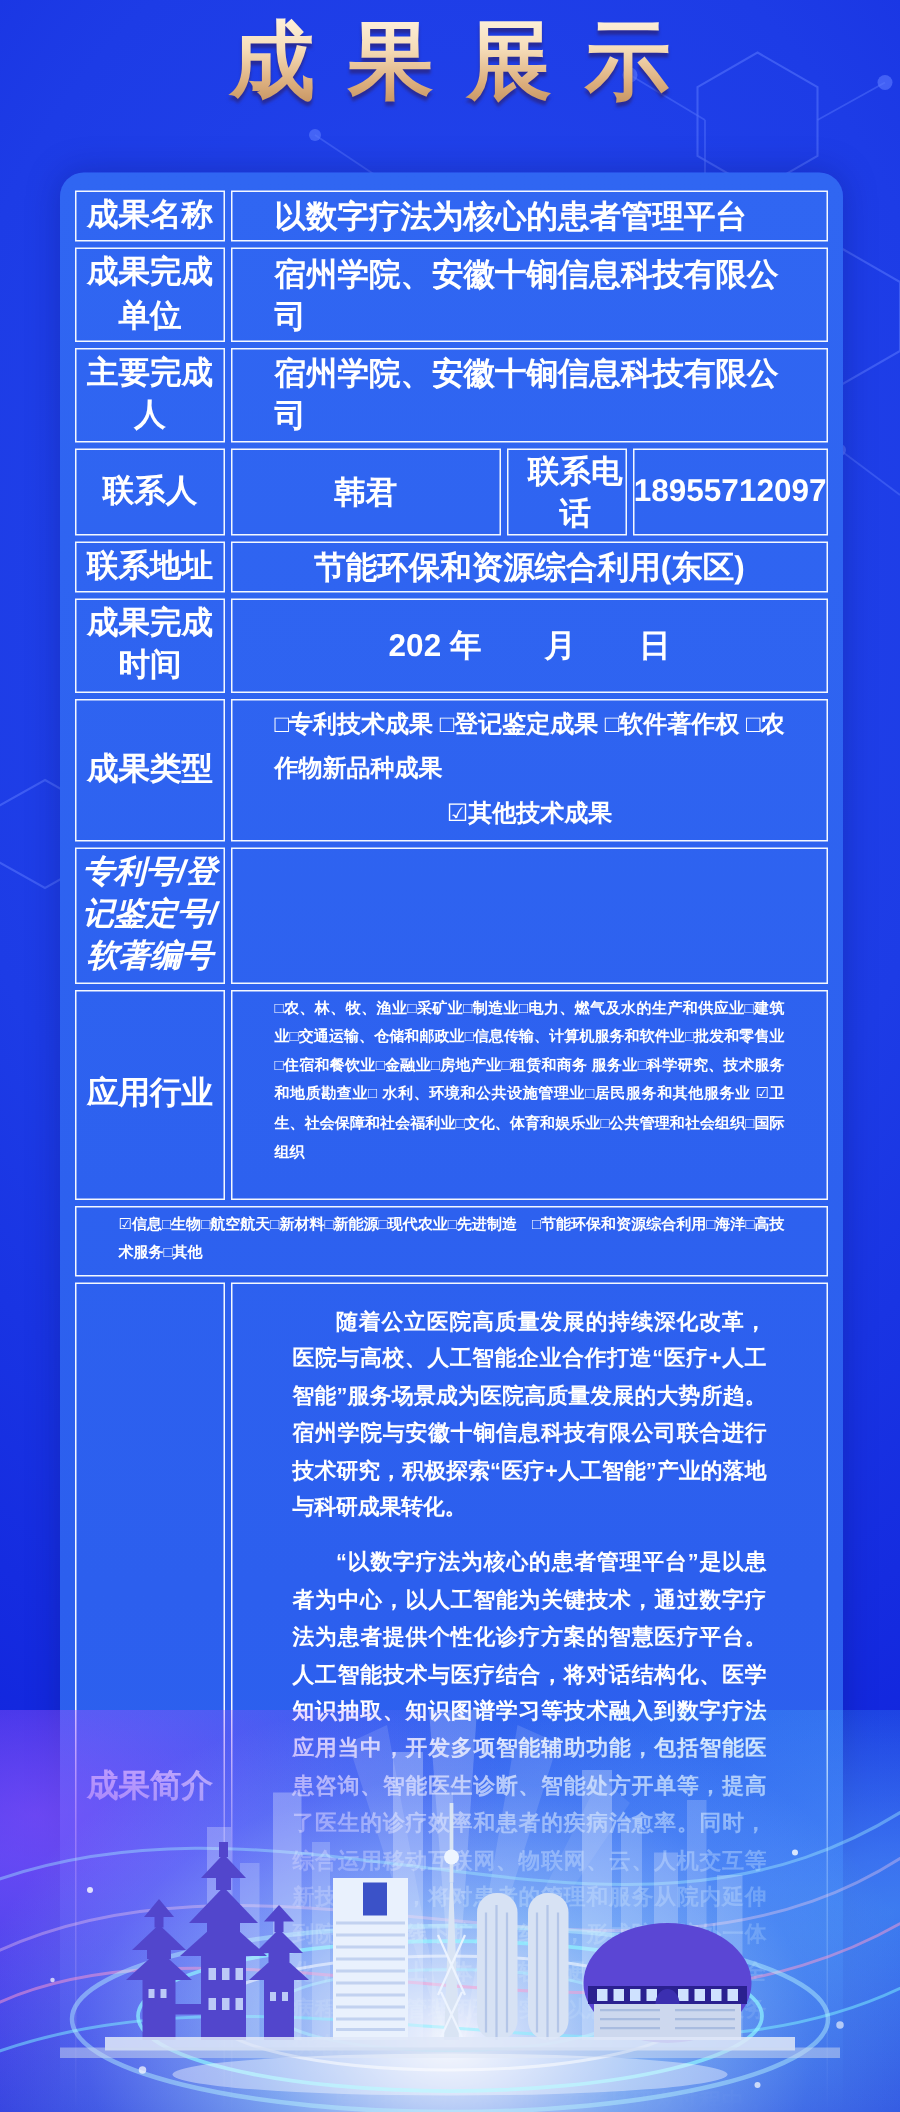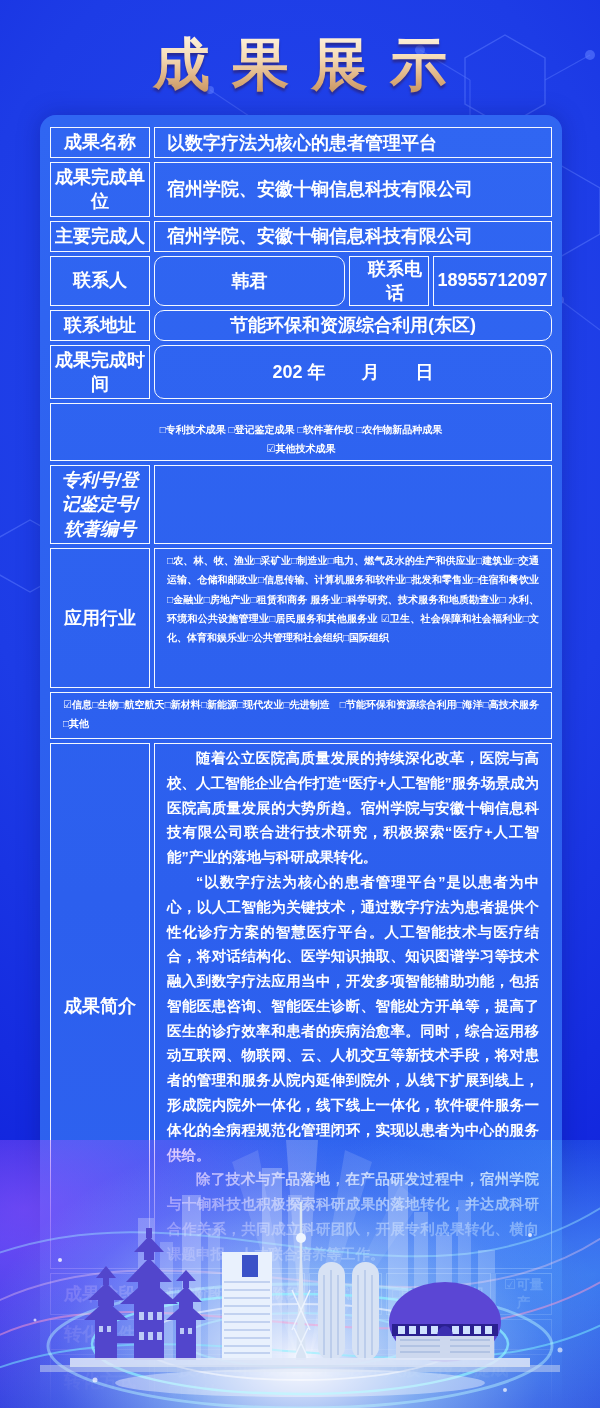--- a/index.html
+++ b/index.html
@@ -10,53 +10,53 @@
   }
   .page {
     position:relative; width:600px; height:1408px; overflow:hidden;
     background:
       radial-gradient(130% 75% at 50% 28%, #2448ee 0%, #1d3ce6 45%, #0d1cda 100%);
   }
   
   .hex-pattern { position:absolute; left:0; top:0; width:600px; height:620px; pointer-events:none; }
   
   .title {
-    position:absolute; top:27px; left:0; width:600px; text-align:center;
+    position:absolute; top:3px; left:0; width:600px; text-align:center;
     font-size:57px; font-weight:bold; letter-spacing:22px; padding-left:22px;
     background:linear-gradient(180deg,#fff6e6 4%,#f6ddb9 38%,#dcae7d 68%,#b5824f 100%);
     -webkit-background-clip:text; background-clip:text; color:transparent;
     filter:drop-shadow(0 3px 1px rgba(45,25,90,0.55));
   }
   
   .panel {
     position:absolute; left:40px; top:115px; width:522px;
     background:linear-gradient(180deg,#3066f2 0%,#2c5fee 60%,#2f64f0 100%);
     border-radius:16px; padding:12px 10px;
     display:flex; flex-direction:column; gap:4px;
     box-shadow:0 0 22px rgba(10,20,120,0.35);
   }
   .row { display:flex; gap:4px; }
   .cell {
     border:1.5px solid #f4f8ff; display:flex; align-items:center;
-    font-weight:bold; font-size:18px;
+    font-weight:bold; font-size:21px;
   }
   .cell.label { flex:0 0 100px; justify-content:center; text-align:center; padding:2px 4px; line-height:1.35; }
-  .cell.value { flex:1; padding:2px 12px; }
-  .cell.center { justify-content:center; padding:2px 4px; text-align:center;border-radius:10px; }
+  .cell.value { flex:1; padding:2px 28px; }
+  .cell.center { justify-content:center; padding:2px 4px; text-align:center; }
   .r-std { min-height:31px; }
   .r-type { min-height:58px; }
   .r-patent { min-height:47px;font-style:italic; }
   .r-industry { min-height:140px; }
   .r-tech { min-height:47px; }
   .r-summary { min-height:382px; }
   .r-small { min-height:30px; }
   .multiline { display:block; padding:4px 9px; text-align:justify; line-height:1.93; font-size:10px; }
-  .typelines { display:flex; flex-direction:column; justify-content:flex-end; padding:3px 9px; line-height:1.85; font-size:10px; }
+  .typelines { display:flex; flex-direction:column; justify-content:flex-start; padding:3px 9px; line-height:1.85; font-size:16px; }
   .summary-cell { display:block; padding:8px 11px 6px 11px; font-size:14.5px; line-height:1.71; text-align:justify; }
-  .summary-cell p { text-indent:2em; margin:0; }
+  .summary-cell p { text-indent:2em; margin:12px; }
   .phone-label { flex:0 0 80px; justify-content:center; text-align:center;padding-left:12px; }
   .phone-value { flex:0 0 119px; justify-content:center; text-align:left; }
   .opt { justify-content:center; text-align:center; font-size:13.5px; padding:2px 3px; }
   .opt-a { flex:1 1 70px; } .opt-b { flex:1.45 1 100px; } .opt-c { flex:0.82 1 54px; }
   
   .bottom {
     position:absolute; left:0; bottom:0; width:600px; height:268px; pointer-events:none;
     background:
       radial-gradient(420px 300px at 50% 82%, rgba(255,255,255,0.95) 0%, rgba(190,245,255,0.55) 30%, rgba(130,205,255,0.18) 58%, rgba(130,205,255,0) 76%),
       radial-gradient(460px 340px at 4% 26%, rgba(165,85,255,0.55) 0%, rgba(165,85,255,0) 68%),
@@ -129,20 +129,21 @@
       <div class="cell label">联系地址</div>
       <div class="cell value center">节能环保和资源综合利用(东区)</div>
     </div>
 
     <div class="row r-std">
       <div class="cell label">成果完成时间</div>
       <div class="cell value center">202 年　　月　　日</div>
     </div>
 
     <div class="row r-type">
+      <div class="cell label">成果类型</div>
       <div class="cell value typelines">
         <span>□专利技术成果  □登记鉴定成果  □软件著作权  □农作物新品种成果</span>
         <span>☑其他技术成果</span>
       </div>
     </div>
 
     <div class="row r-patent">
       <div class="cell label">专利号/登记鉴定号/软著编号</div>
       <div class="cell value"></div>
     </div>

